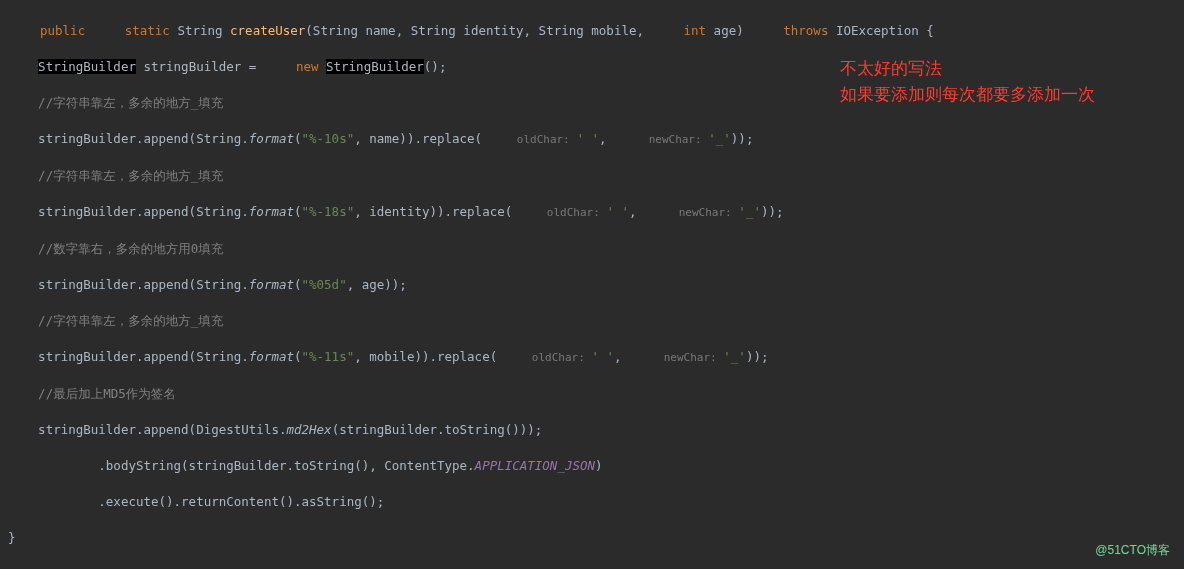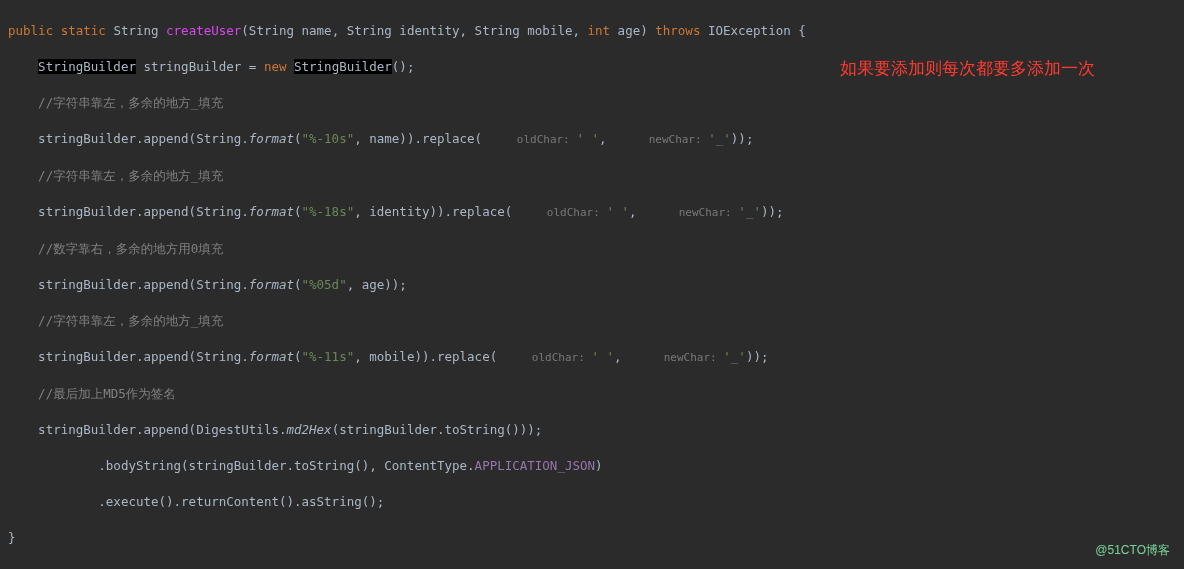--- a/index.html
+++ b/index.html
@@ -15,26 +15,26 @@
     position: relative;
   }
   .editor {
     padding: 4px 0;
     white-space: pre;
     line-height: 18px;
   }
   .line {
     padding-left: 8px;
   }
-  .kw { color: #cc7832; }
-  .method-decl { color: #d946ef; }
+  .kw { color: #cc7832; margin-left: 32px; }
+  .method-decl { color: #fdba74; }
   .str { color: #6a8759; }
   .comment { color: #808080; }
   .italic { font-style: italic; }
-  .static-field { color: #9876aa; }
+  .static-field { color: #9876aa; font-style: italic; }
   .param-hint { color: #787878; font-size: 11px; margin-left: 28px; }
   .hl-bg { background: #000000; }
   .annotation-box {
     position: absolute;
     color: #ff3b30;
     font-family: -apple-system, "PingFang SC", "Microsoft YaHei", sans-serif;
     font-size: 17px;
     line-height: 26px;
     font-weight: 500;
   }
@@ -77,16 +77,17 @@
 
 
 
 
 
 
 
 </div>
 
 <div class="annotation-box" id="anno" style="top: 56px; left: 840px;">
+  <div>不太好的写法</div>
   <div>如果要添加则每次都要多添加一次</div>
 </div>
 
 <div class="watermark">@51CTO博客</div>
 
 </body></html>

